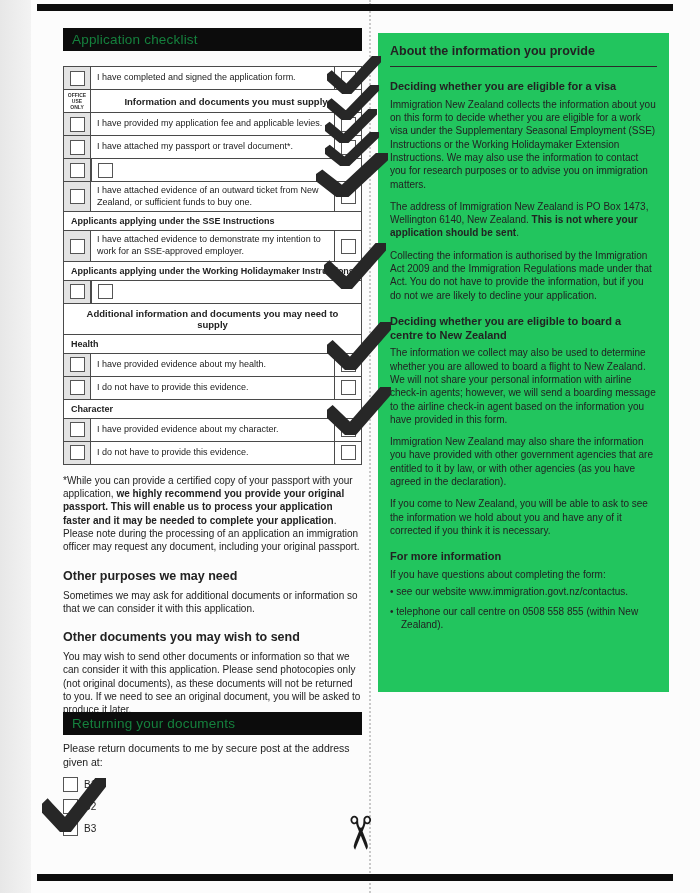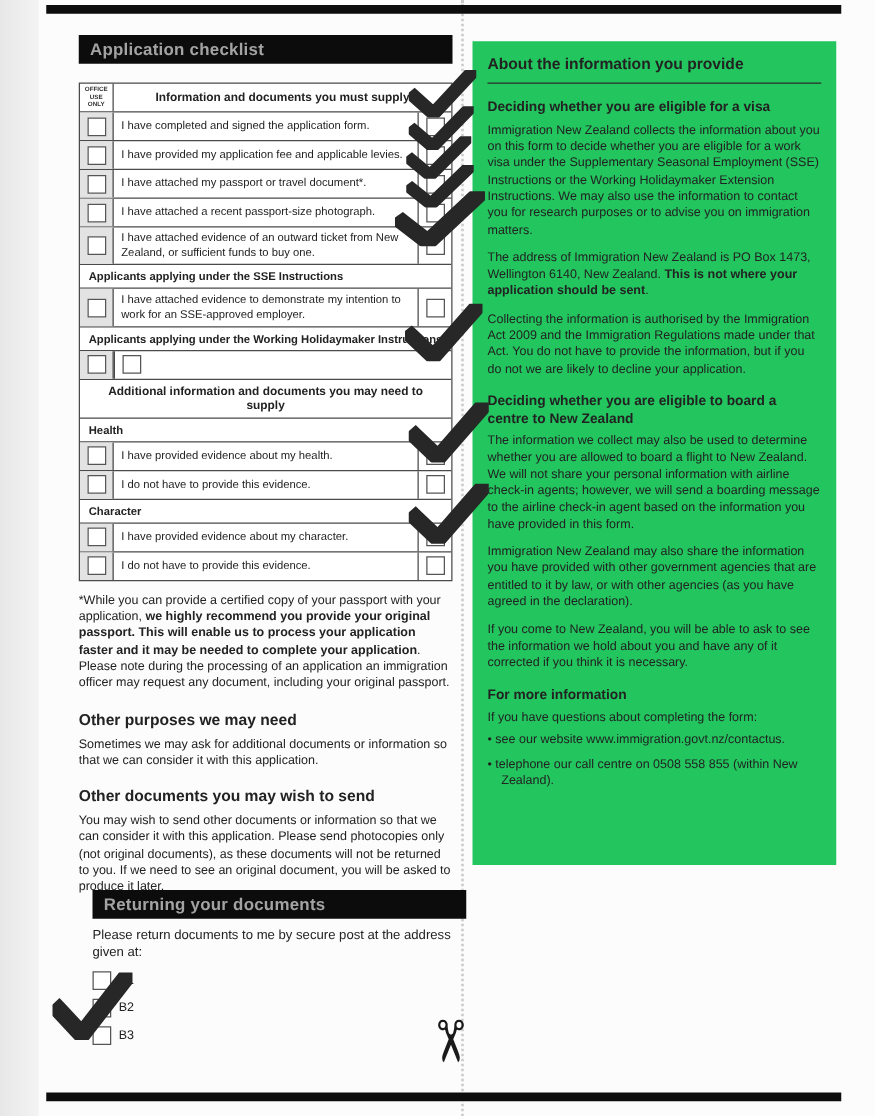--- a/index.html
+++ b/index.html
@@ -10,21 +10,21 @@
   .bar{position:absolute;left:37px;width:636px;height:7px;background:#0d0d0d;}
   .bar-top{top:4px;}
   .bar-bottom{top:874px;}
   .cutline{position:absolute;left:369px;top:0;height:893px;width:0;
         border-left:2px dotted #c9c9c9;z-index:0;}
   .scissors{position:absolute;left:341px;top:810px;font-size:46px;color:#1a1a1a;
         transform:rotate(90deg);z-index:3;line-height:1;}
 
   
   .left-col{position:absolute;left:63px;top:28px;width:299px;z-index:1;}
-  .black-header{background:#0c0c0c;color:#a3a3a3;font-weight:bold;
+  .black-header{background:#0c0c0c;color:#15803d;font-weight:normal;
         font-size:13.5px;padding:4px 8px 4px 9px;letter-spacing:.2px;}
   .ctable{margin-top:15px;border:1.4px solid #4a4a4a;background:#fff;}
   .trow{display:flex;border-top:1px solid #4a4a4a;align-items:stretch;min-height:22px;}
   .trow:first-child{border-top:none;}
   .c-office{width:26px;min-width:26px;background:#e3e3e3;border-right:1px solid #4a4a4a;
         display:flex;align-items:center;justify-content:center;}
   .c-office-head{width:26px;min-width:26px;border-right:1px solid #4a4a4a;
         display:flex;align-items:center;justify-content:center;
         font-size:5px;font-weight:bold;line-height:1.25;text-align:center;
         white-space:pre-line;color:#333;}
@@ -37,21 +37,21 @@
   .cb{width:13px;height:13px;border:1.4px solid #555;background:#fff;display:inline-block;}
   .section-row{font-weight:bold;font-size:9px;
         padding:4px 7px;border-top:1px solid #4a4a4a;}
   .mid-header{font-weight:bold;font-size:9.5px;text-align:center;
         padding:4px 6px;border-top:1px solid #4a4a4a;}
   .footnote{margin-top:9px;font-size:10px;line-height:1.33;}
   .h-left{font-size:12.5px;font-weight:bold;margin:15px 0 6px;}
   .body-text{font-size:10px;line-height:1.33;margin:0 0 9px;}
 
   
-  .returning{position:absolute;left:74px;top:712px;width:299px;z-index:1;}
+  .returning{position:absolute;left:63px;top:712px;width:299px;z-index:1;}
   .ret-body{font-size:10.5px;line-height:1.35;margin:6px 0 8px;}
   .opt-row{display:flex;align-items:center;margin-bottom:7px;}
   .opt-row .cb{margin-right:6px;}
   .opt-label{font-size:10px;}
 
   
   .about-panel{position:absolute;left:378px;top:33px;width:291px;height:659px;
         background:#22c55e;box-sizing:border-box;padding:11px 12px 12px;z-index:1;}
   .about-title{font-size:12.5px;font-weight:bold;padding-bottom:8px;
         border-bottom:1.4px solid #2b2b2b;margin-bottom:13px;}
@@ -70,35 +70,35 @@
   <div class="edge-strip"></div>
   <div class="cutline"></div>
   <div class="bar bar-top"></div>
   <div class="bar bar-bottom"></div>
 
   <div class="left-col">
     <div class="black-header">Application checklist</div>
 
     <div class="ctable">
       <div class="trow">
+        <div class="c-office">
+            <span class="cb"></span>
+          </div>
+        <div class="c-text">I have completed and signed the application form.</div>
+        <div class="c-right">
+            <span class="cb"></span>
+          </div>
+      </div>
+
+      <div class="trow">
         <div class="c-office-head">OFFICE
 USE
 ONLY</div>
         <div class="c-head">Information and documents you must supply</div>
       </div>
-
-      <div class="trow">
-        <div class="c-office">
-            <span class="cb"></span>
-          </div>
-        <div class="c-text">I have completed and signed the application form.</div>
-        <div class="c-right">
-            <span class="cb"></span>
-          </div>
-      </div>
       <div class="trow">
         <div class="c-office">
             <span class="cb"></span>
           </div>
         <div class="c-text">I have provided my application fee and applicable levies.</div>
         <div class="c-right">
             <span class="cb"></span>
           </div>
       </div>
       <div class="trow">
@@ -107,21 +107,20 @@
           </div>
         <div class="c-text">I have attached my passport or travel document*.</div>
         <div class="c-right">
             <span class="cb"></span>
           </div>
       </div>
       <div class="trow">
         <div class="c-office">
             <span class="cb"></span>
           </div>
-        <div class="c-text">I have attached a recent passport-size photograph.</div>
         <div class="c-right">
             <span class="cb"></span>
           </div>
       </div>
       <div class="trow">
         <div class="c-office">
             <span class="cb"></span>
           </div>
         <div class="c-text">I have attached evidence of an outward ticket from New Zealand, or sufficient funds to buy one.</div>
         <div class="c-right">

